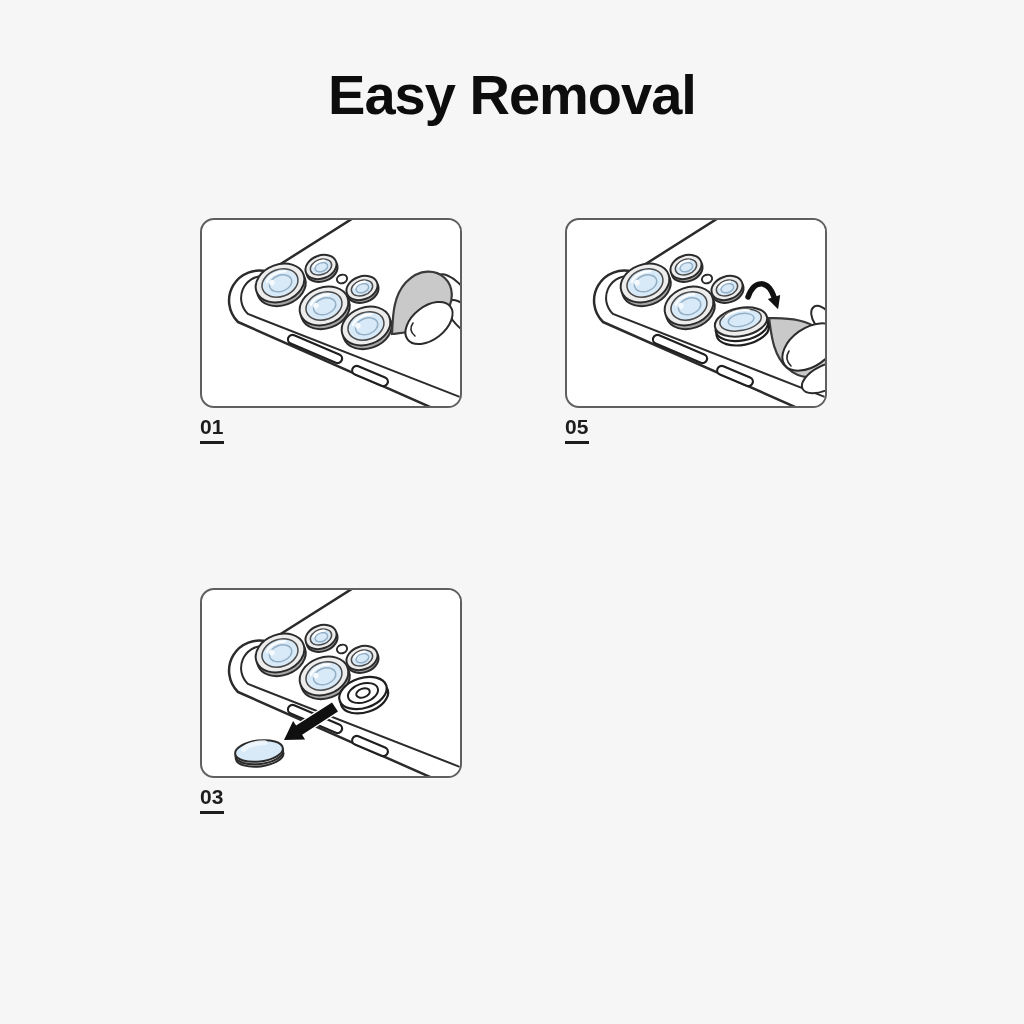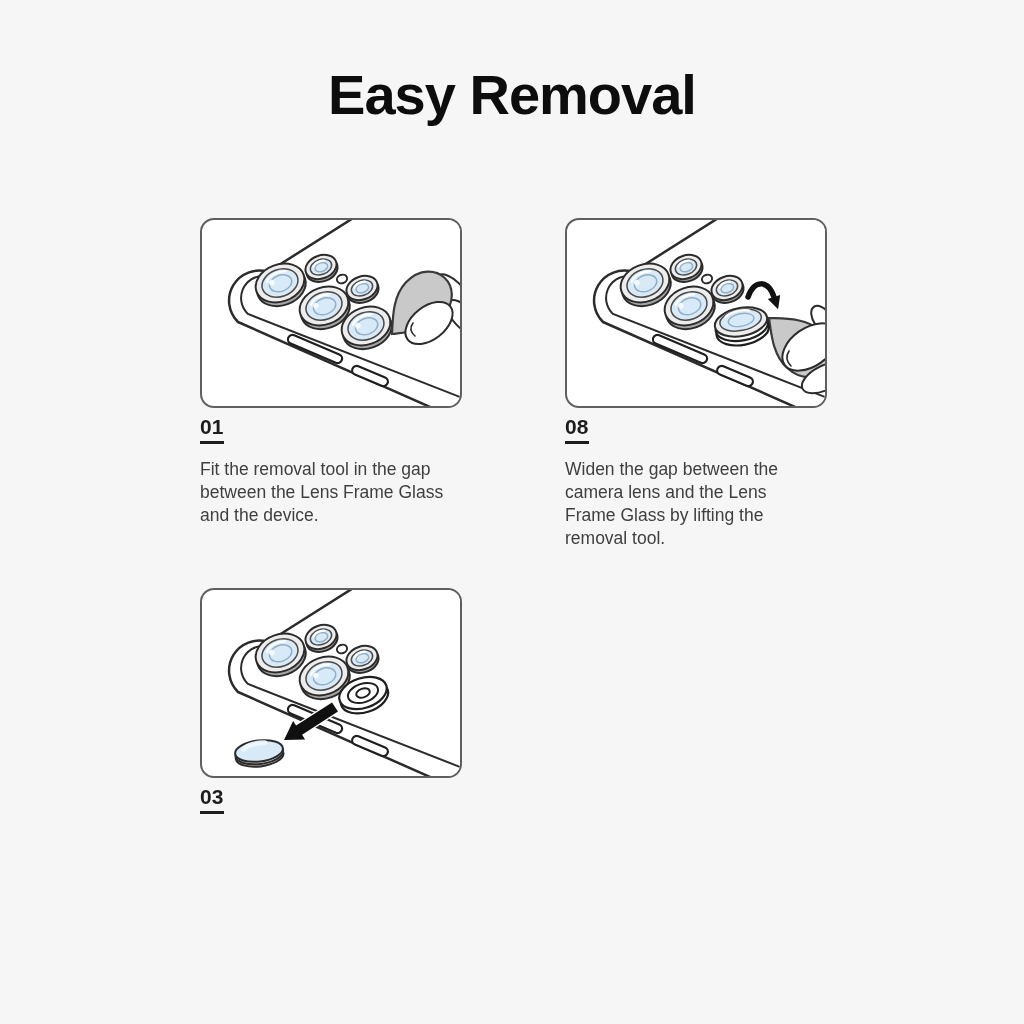--- a/index.html
+++ b/index.html
@@ -107,23 +107,20 @@
           <ellipse class="hand" rx="21" ry="10" transform="translate(261,97) rotate(48)"></ellipse>
         </g>
         <use href="#pick" class="pick" transform="translate(190,114) rotate(43)"></use>
         <g>
           <ellipse class="hand" rx="27" ry="16.5" transform="translate(227,103) rotate(-38)"></ellipse>
           <path class="hand-line" d="M 213,116 Q 206,110 211,103"></path>
         </g>
       </svg>
     </div>
     <div class="step-num">01</div>
-    <p class="step-desc">Fit the removal tool in the gap
-between the Lens Frame Glass
-and the device.</p>
   </section>
 
   <section class="step s2">
     <div class="panel">
       <svg viewBox="0 0 258 186" role="img" aria-label="phone-camera-with-lens-lifted-by-removal-tool-and-curved-arrow">
         <use href="#phone-frame"></use>
         <g>
           <use href="#lens-big" transform="translate(78,63) rotate(-20)"></use>
           <use href="#lens-big" transform="translate(122,86) rotate(-20)"></use>
           <use href="#lens-small" transform="translate(119,47) rotate(-20)"></use>
@@ -144,25 +141,21 @@
           <ellipse class="hand" rx="31" ry="19" transform="translate(243,127) rotate(-35)"></ellipse>
           <path class="hand-line" d="M 224,146 Q 217,139 222,131"></path>
           <ellipse class="hand" rx="24" ry="12" transform="translate(257,158) rotate(-27)"></ellipse>
         </g>
         <g>
           <path class="arrow-line" d="M 181,77 C 187,60 201,59 207,77"></path>
           <polygon class="arrow-head" points="211.1,89.3 200.8,79.1 213.2,74.9"></polygon>
         </g>
       </svg>
     </div>
-    <div class="step-num">08</div>
-    <p class="step-desc">Widen the gap between the
-camera lens and the Lens
-Frame Glass by lifting the
-removal tool.</p>
+    <div class="step-num">05</div>
   </section>
 
   <section class="step s3">
     <div class="panel">
       <svg viewBox="0 0 258 186" role="img" aria-label="phone-camera-with-lens-frame-glass-removed-and-arrow">
         <use href="#phone-frame"></use>
         <g>
           <use href="#lens-big" transform="translate(78,63) rotate(-20)"></use>
           <use href="#lens-big" transform="translate(122,86) rotate(-20)"></use>
           <use href="#lens-small" transform="translate(119,47) rotate(-20)"></use>

